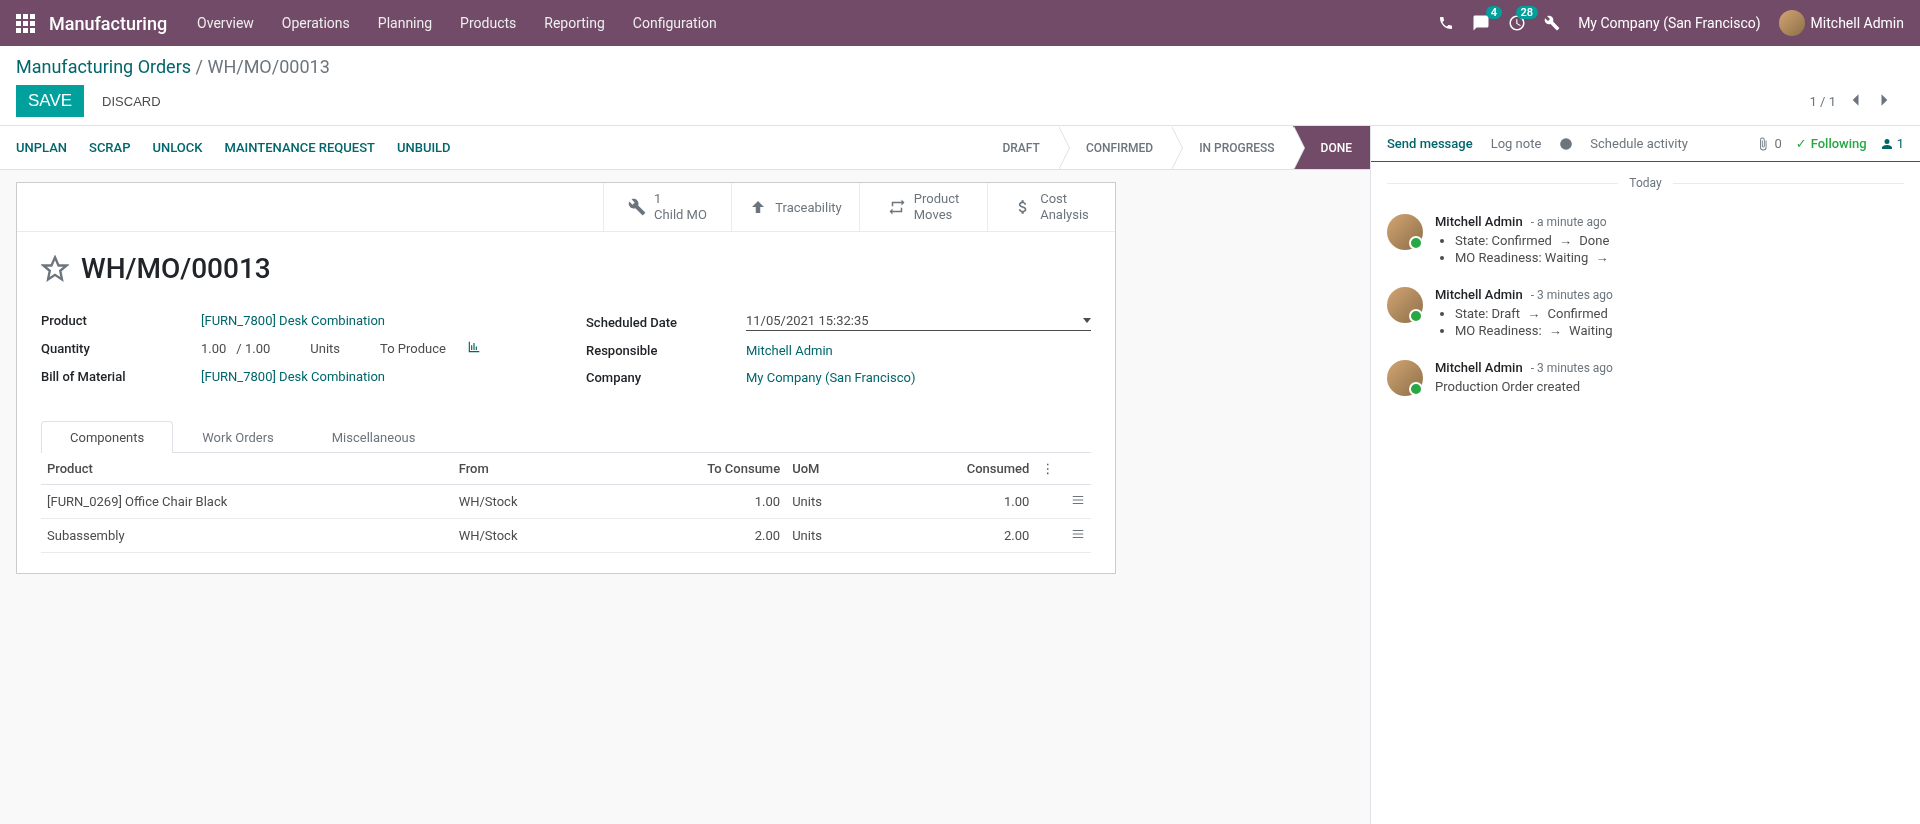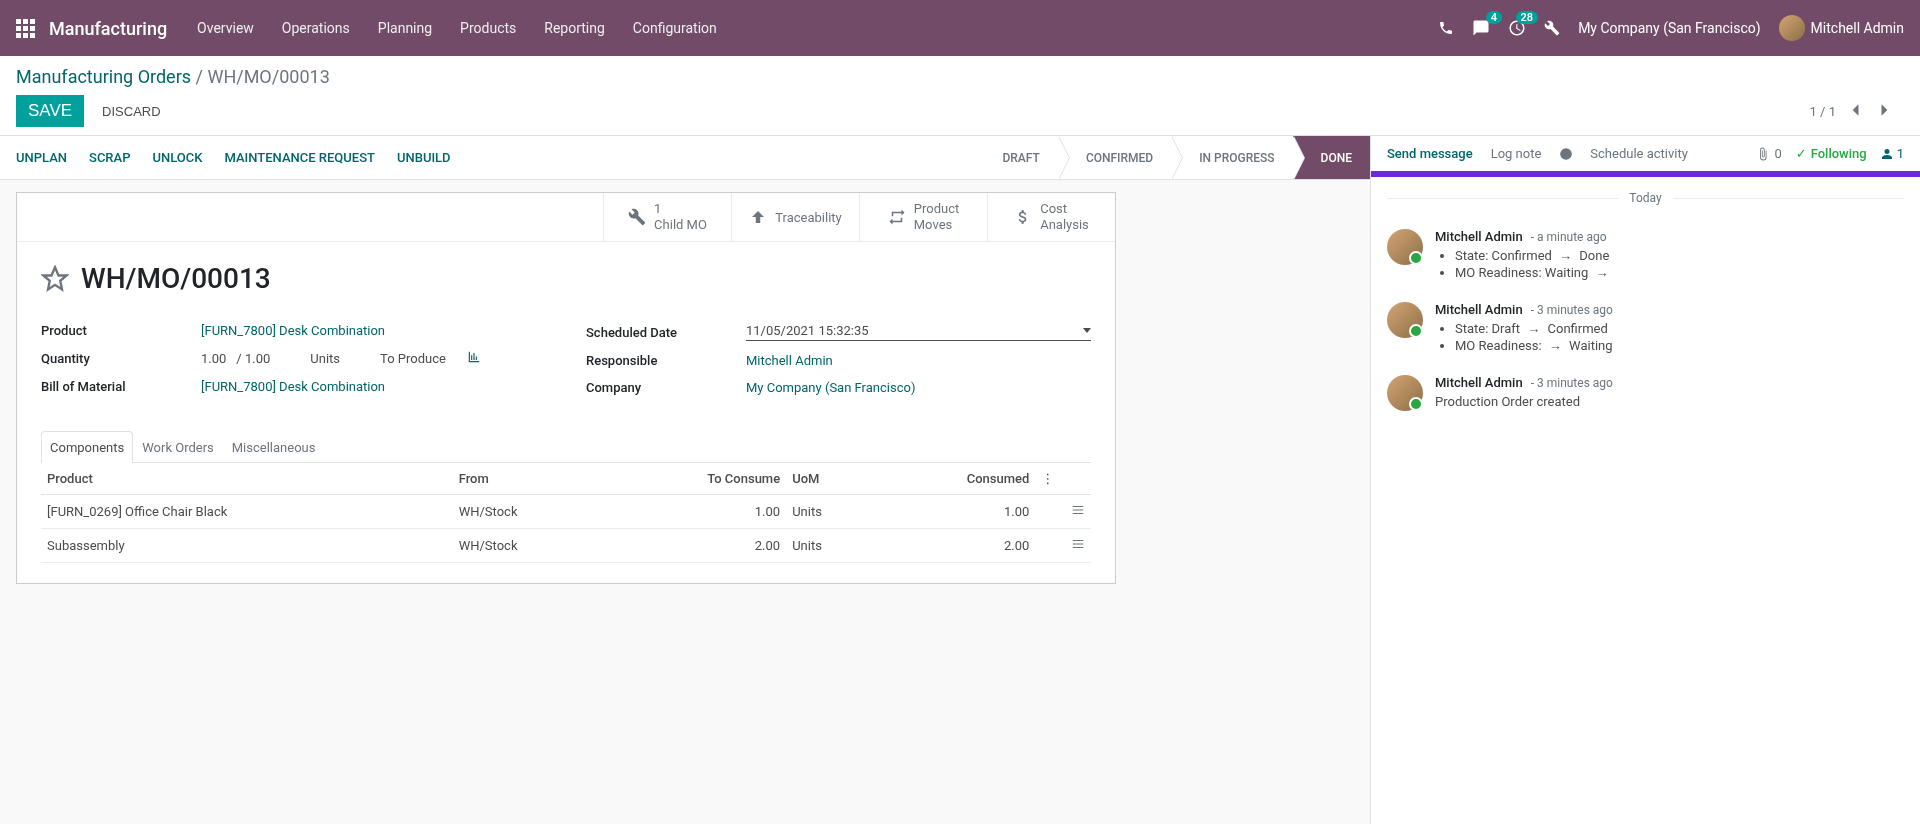--- a/index.html
+++ b/index.html
@@ -1,19 +1,19 @@
 <!DOCTYPE html>
 <html><head>
 <meta charset="utf-8">
 <style>
 * { margin:0; padding:0; box-sizing:border-box; }
 body { font-family:-apple-system,BlinkMacSystemFont,"Segoe UI",Roboto,"Helvetica Neue",Arial,sans-serif; font-size:13px; color:#4c4c4c; background:#f9f9f9; }
 
 
-.topnav { background:#714B67; height:56px; display:flex; align-items:center; color:#fff; padding:0 16px; }
+.topnav { background:#714B67; height:46px; display:flex; align-items:center; color:#fff; padding:0 16px; }
 .apps-icon { display:grid; grid-template-columns:repeat(3,5px); grid-template-rows:repeat(3,5px); gap:2px; margin-right:14px; cursor:pointer;}
 .apps-icon span { background:#fff; width:5px; height:5px;}
 .brand { font-size:18px; font-weight:500; margin-right:30px;}
 .nav-menu { display:flex; gap:28px; font-size:14px;}
 .nav-menu span { cursor:pointer; color:#eee;}
 .spacer { flex:1;}
 .systray { display:flex; align-items:center; gap:18px; font-size:14px;}
 .systray-item { position:relative; cursor:pointer; display:flex; align-items:center; gap:6px;}
 .badge { position:absolute; top:-8px; right:-12px; background:#00A09D; color:#fff; border-radius:10px; padding:0 5px; font-size:11px; font-weight:600;}
 .avatar { width:26px; height:26px; border-radius:50%; background:linear-gradient(135deg,#d4a574,#8b6f47); display:inline-block;}
@@ -65,33 +65,33 @@
 .field-row { display:flex; align-items:center; margin-bottom:12px; font-size:13px;}
 .field-label { width:160px; font-weight:500; color:#212529;}
 .field-value { flex:1; color:#4c4c4c;}
 .field-value.link { color:#01666b; cursor:pointer;}
 .qty-group { display:flex; align-items:center; gap:10px;}
 .date-field { display:flex; align-items:center; border-bottom:1px solid #4c4c4c; width:300px; justify-content:space-between; padding-bottom:2px;}
 .caret-down { width:0;height:0;border-left:4px solid transparent;border-right:4px solid transparent;border-top:5px solid #4c4c4c;}
 
 
 .tabs { display:flex; border-bottom:1px solid #dee2e6; margin-top:24px;}
-.tab { padding:8px 8px; border:1px solid transparent; border-bottom:none; color:#6c757d; cursor:pointer; font-size:13px; margin-bottom:-1px;}
+.tab { padding:8px 28px; border:1px solid transparent; border-bottom:none; color:#6c757d; cursor:pointer; font-size:13px; margin-bottom:-1px;}
 .tab.active { border-color:#dee2e6; background:#fff; color:#4c4c4c; border-radius:4px 4px 0 0;}
 
 
 table.components { width:100%; border-collapse:collapse; margin-top:0;}
 table.components th { text-align:left; font-weight:500; padding:8px 6px; border-bottom:1px solid #dee2e6; color:#4c4c4c; font-size:13px;}
 table.components th.num, table.components td.num { text-align:right;}
 table.components td { padding:8px 6px; border-bottom:1px solid #e9ecef; font-size:13px;}
 .opt-icon { color:#6c757d; cursor:pointer; text-align:right;}
 .list-icon svg { width:14px; height:14px; fill:#6c757d;}
 
 
-.chatter-top { display:flex; align-items:center; padding:10px 16px; gap:18px; border-bottom:6px solid #6d28d9;}
+.chatter-top { display:flex; align-items:center; padding:10px 16px; gap:18px; border-bottom:1px solid #6d28d9;}
 .chatter-top .send { color:#01666b; font-weight:500; cursor:pointer;}
 .chatter-top .log { color:#6c757d; cursor:pointer;}
 .chatter-top .sched { color:#6c757d; cursor:pointer; display:flex; align-items:center; gap:17px;}
 .chatter-right { margin-left:auto; display:flex; align-items:center; gap:14px;}
 .following { color:#28a745; font-weight:500; display:flex; align-items:center; gap:4px;}
 .followers { color:#01666b; display:flex; align-items:center; gap:4px;}
 .attach { color:#6c757d; display:flex; align-items:center; gap:4px;}
 .date-sep { text-align:center; color:#6c757d; font-size:12px; margin:14px 0; position:relative;}
 .date-sep::before,.date-sep::after { content:""; position:absolute; top:50%; width:42%; height:1px; background:#e9ecef;}
 .date-sep::before{left:16px;} .date-sep::after{right:16px;}

